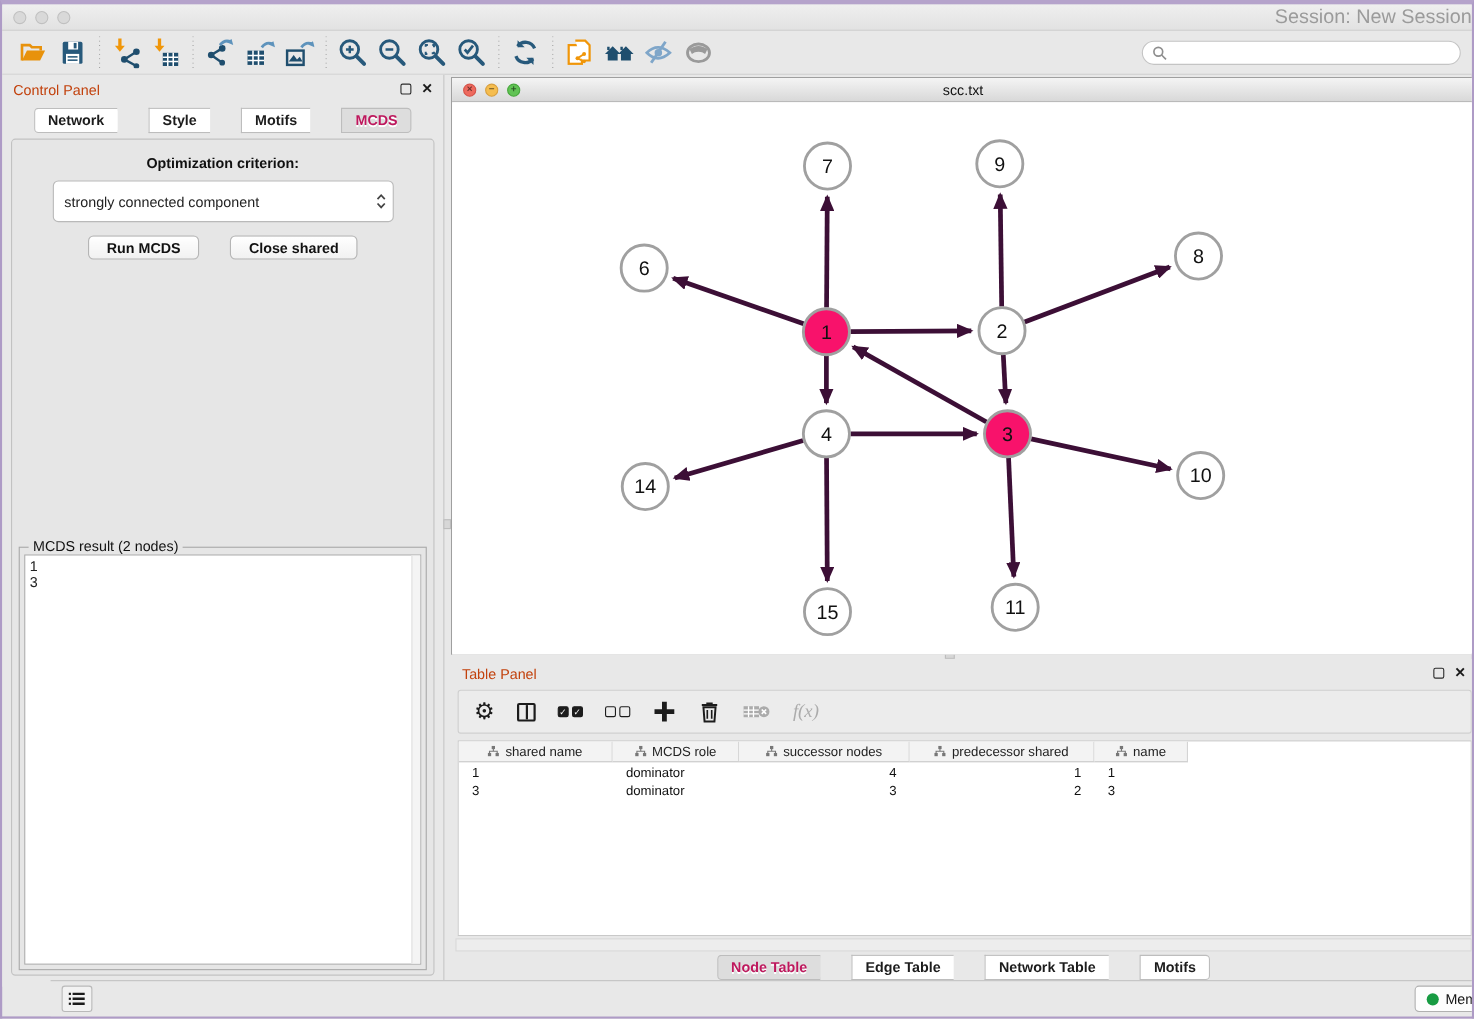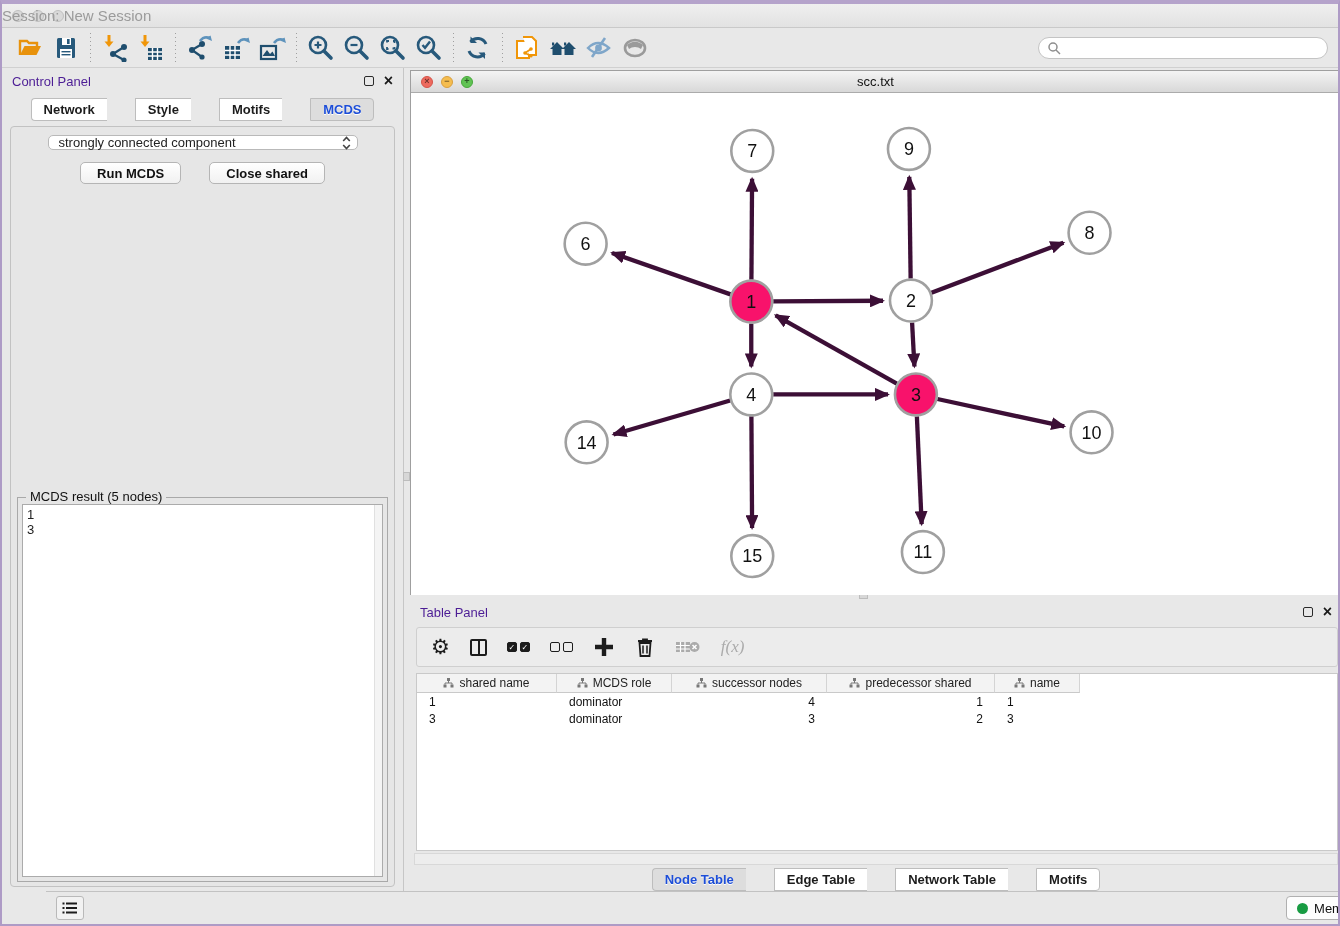--- a/index.html
+++ b/index.html
@@ -12,53 +12,53 @@
   .titlebar { position:absolute; left:0; top:0; width:100%; height:24px;
               background:linear-gradient(#EFEFEF,#E2E2E2); border-bottom:1px solid #C9C9C9;
               display:flex; align-items:center; }
   .traffic { display:flex; gap:8px; margin-left:10px; }
   .dot { width:12px; height:12px; border-radius:50%; background:#D9D9D9; border:1px solid #C0C0C0;
          display:flex; align-items:center; justify-content:center; font-size:9px; line-height:1;
          color:rgba(0,0,0,.55); font-weight:bold; }
   .dot.red { background:#EE6A5E; border-color:#D5544A; }
   .dot.yellow { background:#F5BD4F; border-color:#D9A03F; }
   .dot.green { background:#61C354; border-color:#47A83C; }
-  .title-text { position:absolute; left:0; right:0; text-align:left; color:#9B9B9B; font-size:15px; }
+  .title-text { position:absolute; left:0; right:0; text-align:right; color:#9B9B9B; font-size:18px; }
 
   
   .toolbar { position:absolute; left:0; top:24px; width:100%; height:40px; background:#E8E8E8;
              border-bottom:1px solid #D0D0D0; display:flex; align-items:center; padding:0 10px; }
   .tb-btn { width:36px; height:32px; display:flex; align-items:center; justify-content:center; cursor:default; }
   .tb-sep { width:1px; height:30px; margin:0 6px; background-image:linear-gradient(#9F9F9F 30%, transparent 0);
             background-size:1px 4px; }
   .tb-search { margin-left:auto; width:290px; height:22px; border:1px solid #C4C4C4; border-radius:11px;
                background:#fff; display:flex; align-items:center; padding:0 8px; }
   .tb-search input { border:none; outline:none; flex:1; font-size:12px; background:transparent;
                      font-family:"Liberation Sans","DejaVu Sans",sans-serif; }
 
   
   .control-panel { position:absolute; left:0; top:64px; width:402px; height:829px; background:#E8E8E8;
                    border-right:1px solid #C6C6C6; }
   .panel-head { height:26px; display:flex; align-items:center; padding:0 10px; }
-  .panel-head .ph-title { font-size:13px; color:#4c1d95; }
+  .panel-head .ph-title { font-size:13px; color:#c2410c; }
   .ph-icons { margin-left:auto; display:flex; align-items:center; gap:10px; }
   .float-ic { width:10px; height:10px; border:1.6px solid #2A2A2A; border-radius:2px; }
   .close-ic { font-size:16px; font-weight:bold; color:#1A1A1A; line-height:10px; }
 
   .seg-tabs { display:flex; justify-content:center; margin-top:4px;gap:28px; }
   .seg { border:1px solid #BDBDBD; border-right:none; background:#FFF; padding:3px 12px; font-size:13px;
          font-weight:bold; color:#1C1C1C; }
   .seg:first-child { border-radius:4px 0 0 4px; }
   .seg:last-child { border-right:1px solid #BDBDBD; border-radius:0 4px 4px 0; }
-  .seg.active { background:#DDDDDD; color:#1d4ed8; text-shadow:0 1px 0 #fff;padding-left:12px; }
+  .seg.active { background:#DDDDDD; color:#be185d; text-shadow:0 1px 0 #fff;padding-left:12px; }
 
   .cp-content { position:absolute; left:8px; right:8px; top:58px; bottom:10px;
                 border:1px solid #C2C2C2; border-radius:4px; background:#E6E6E6; }
   .opt-label { text-align:center; margin-top:14px; font-size:13px; font-weight:bold; color:#111; }
-  .dropdown { margin:8px auto 0; width:310px; height:15px; background:#fff; border:1px solid #B9B9B9;
+  .dropdown { margin:8px auto 0; width:310px; height:38px; background:#fff; border:1px solid #B9B9B9;
               border-radius:5px; display:flex; align-items:center; padding:0 6px 0 10px; font-size:13px; }
   .dd-stepper { margin-left:auto; color:#555; font-size:8px; line-height:6px; display:flex;
                 flex-direction:column; align-items:center; }
   .btn-row { display:flex; justify-content:center; gap:28px; margin-top:12px; }
   .pbtn { background:linear-gradient(#FFFFFF,#F1F1F1); border:1px solid #B5B5B5; border-radius:5px;
           height:22px; padding:0 16px; font-size:13px; font-weight:bold; color:#111;
           display:flex; align-items:center; }
 
   .fieldset { position:absolute; left:6px; right:6px; top:370px; bottom:4px; border:1px solid #A9A9A9; } 
   .fs-legend { position:absolute; top:-9px; left:8px; background:#E6E6E6; padding:0 4px; font-size:13px; color:#111; }
@@ -273,35 +273,36 @@
       <span class="close-ic">×</span>
     </span>
   </div>
   <div class="seg-tabs" id="cp-tabs">
       <div class="seg">Network</div>
       <div class="seg">Style</div>
       <div class="seg">Motifs</div>
       <div class="seg active">MCDS</div>
     </div>
   <div class="cp-content">
+    <div class="opt-label">Optimization criterion:</div>
     <div class="dropdown">
       <span>strongly connected component</span>
       <span class="dd-stepper">
         <svg width="9" height="14" viewBox="0 0 9 14">
             <path d="M1.2 5 L4.5 1.5 L7.8 5" fill="none" stroke="#444" stroke-width="1.6"></path>
             <path d="M1.2 9 L4.5 12.5 L7.8 9" fill="none" stroke="#444" stroke-width="1.6"></path>
           </svg>
       </span>
     </div>
     <div class="btn-row">
       <div class="pbtn">Run MCDS</div>
       <div class="pbtn">Close shared</div>
     </div>
     <div class="fieldset">
-      <span class="fs-legend">MCDS result (5 nodes)</span>
+      <span class="fs-legend">MCDS result (2 nodes)</span>
       <div class="fs-text">1
 3</div>
       <div class="fs-scroll"></div>
     </div>
   </div>
 </div>
 
 <div class="grip-v"></div>
 <div class="grip-h"></div>
 

